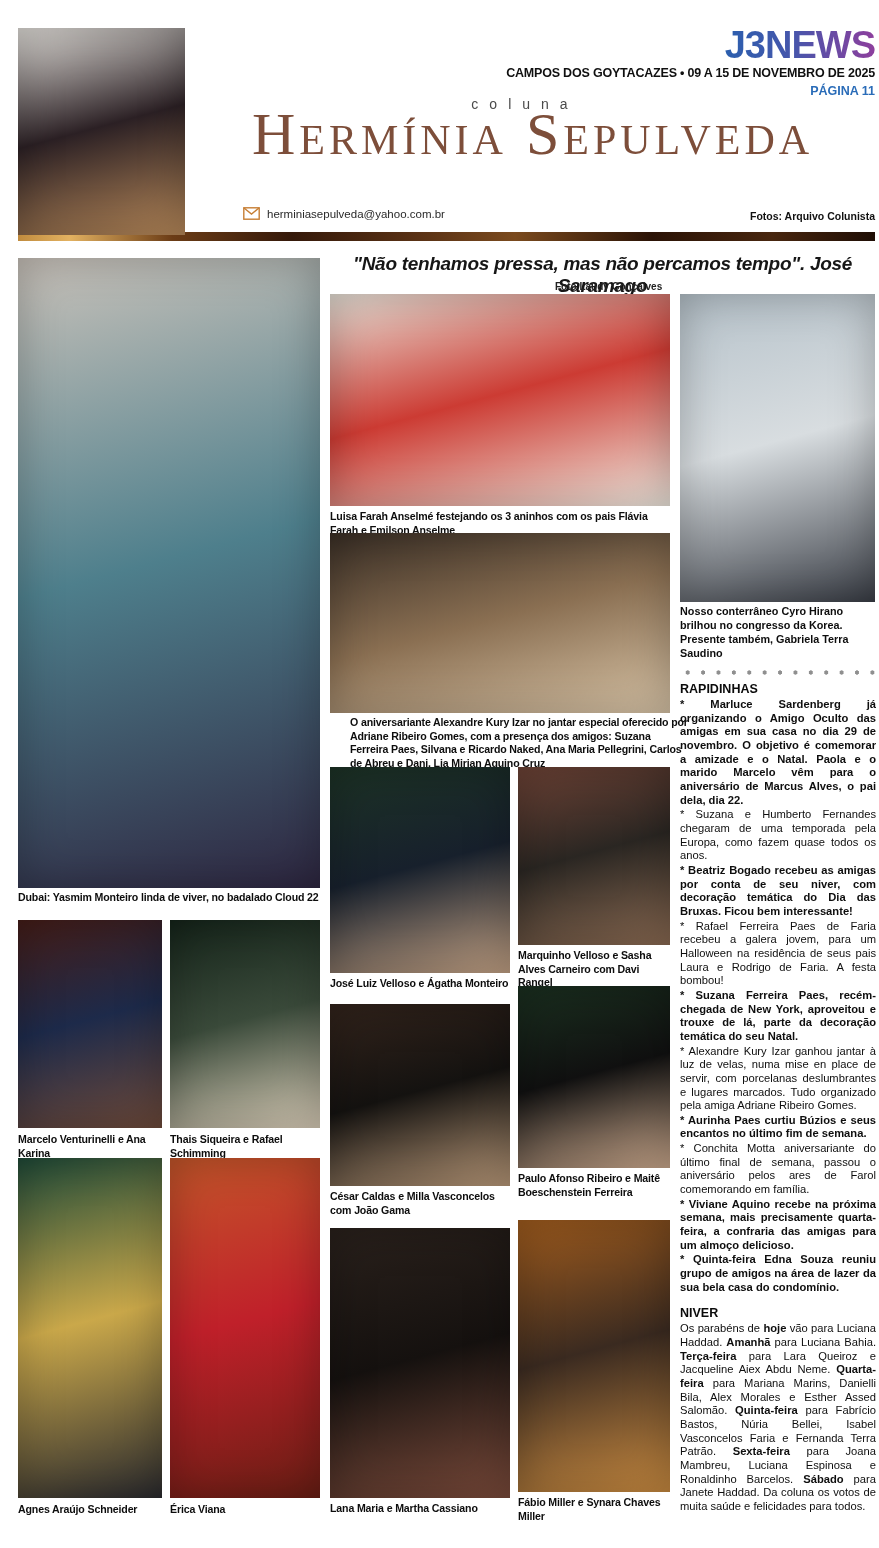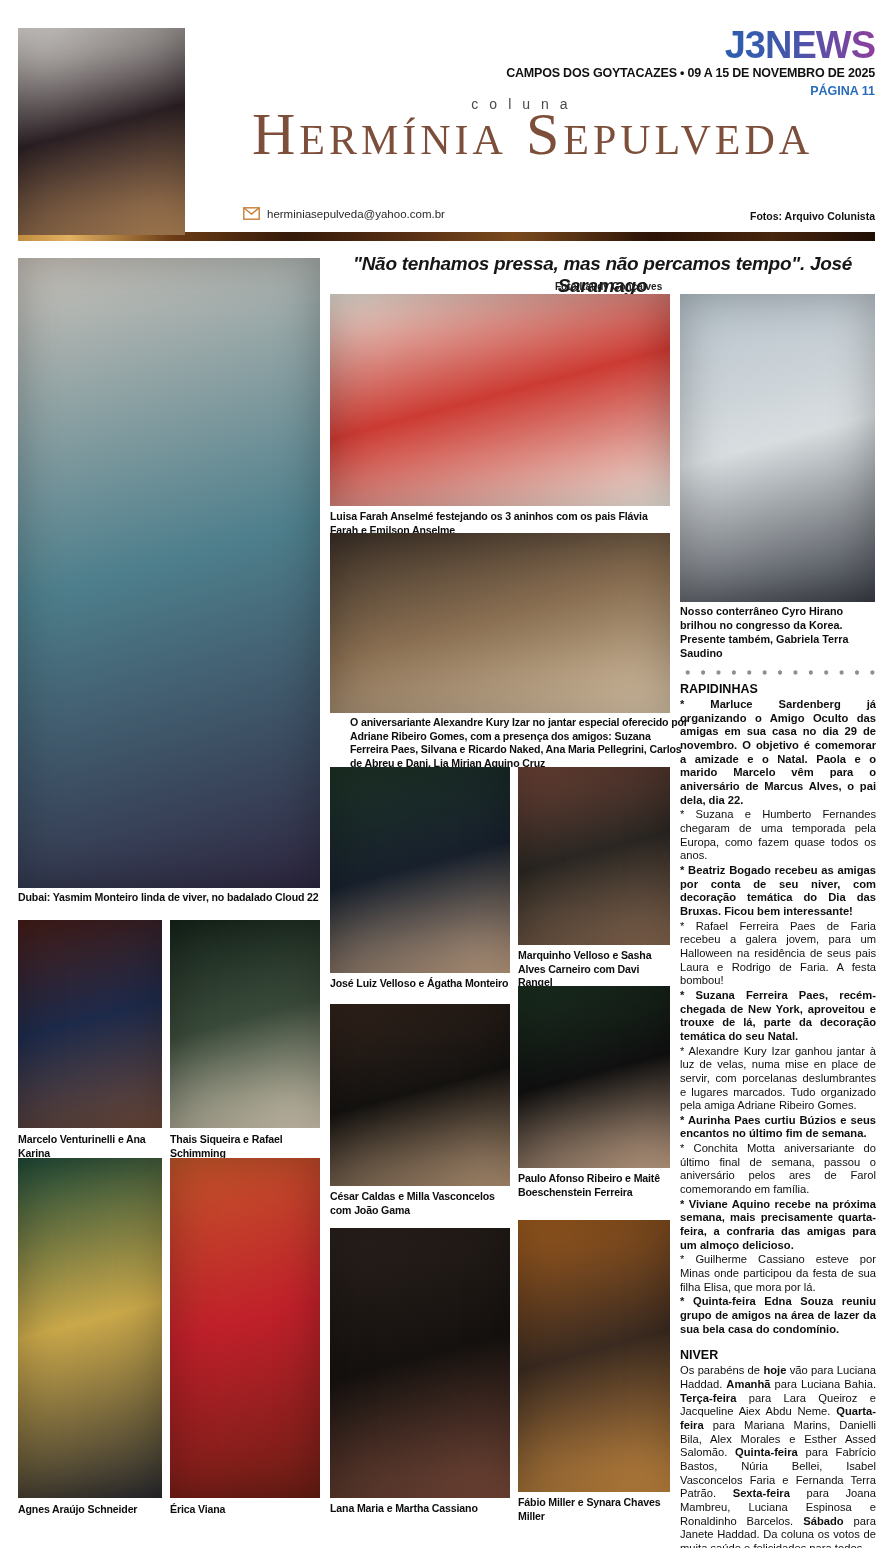--- a/index.html
+++ b/index.html
@@ -118,20 +118,19 @@
     <div id="rapidinhas-list">
         <p class="rap bold">* Marluce Sardenberg já organizando o Amigo Oculto das amigas em sua casa no dia 29 de novembro. O objetivo é comemorar a amizade e o Natal. Paola e o marido Marcelo vêm para o aniversário de Marcus Alves, o pai dela, dia 22.</p>
         <p class="rap">* Suzana e Humberto Fernandes chegaram de uma temporada pela Europa, como fazem quase todos os anos.</p>
         <p class="rap bold">* Beatriz Bogado recebeu as amigas por conta de seu niver, com decoração temática do Dia das Bruxas. Ficou bem interessante!</p>
         <p class="rap">* Rafael Ferreira Paes de Faria recebeu a galera jovem, para um Halloween na residência de seus pais Laura e Rodrigo de Faria. A festa bombou!</p>
         <p class="rap bold">* Suzana Ferreira Paes, recém-chegada de New York, aproveitou e trouxe de lá, parte da decoração temática do seu Natal.</p>
         <p class="rap">* Alexandre Kury Izar ganhou jantar à luz de velas, numa mise en place de servir, com porcelanas deslumbrantes e lugares marcados. Tudo organizado pela amiga Adriane Ribeiro Gomes.</p>
         <p class="rap bold">* Aurinha Paes curtiu Búzios e seus encantos no último fim de semana.</p>
         <p class="rap">* Conchita Motta aniversariante do último final de semana, passou o aniversário pelos ares de Farol comemorando em família.</p>
         <p class="rap bold">* Viviane Aquino recebe na próxima semana, mais precisamente quarta-feira, a confraria das amigas para um almoço delicioso.</p>
-        <p class="rap">* Guilherme Cassiano esteve por Minas onde participou da festa de sua filha Elisa, que mora por lá.</p>
         <p class="rap bold">* Quinta-feira Edna Souza reuniu grupo de amigos na área de lazer da sua bela casa do condomínio.</p>
       </div>
     <div class="sec-head niver-head">NIVER</div>
     <p class="niver" id="niver-text"><span>Os parabéns de </span><b>hoje</b><span> vão para Luciana Haddad. </span><b>Amanhã</b><span> para Luciana Bahia. </span><b>Terça-feira</b><span> para Lara Queiroz e Jacqueline Aiex Abdu Neme. </span><b>Quarta-feira</b><span> para Mariana Marins, Danielli Bila, Alex Morales e Esther Assed Salomão. </span><b>Quinta-feira</b><span> para Fabrício Bastos, Núria Bellei, Isabel Vasconcelos Faria e Fernanda Terra Patrão. </span><b>Sexta-feira</b><span> para Joana Mambreu, Luciana Espinosa e Ronaldinho Barcelos. </span><b>Sábado</b><span> para Janete Haddad. Da coluna os votos de muita saúde e felicidades para todos.</span></p>
   </div>
 
 </div>
 
 </body></html>

